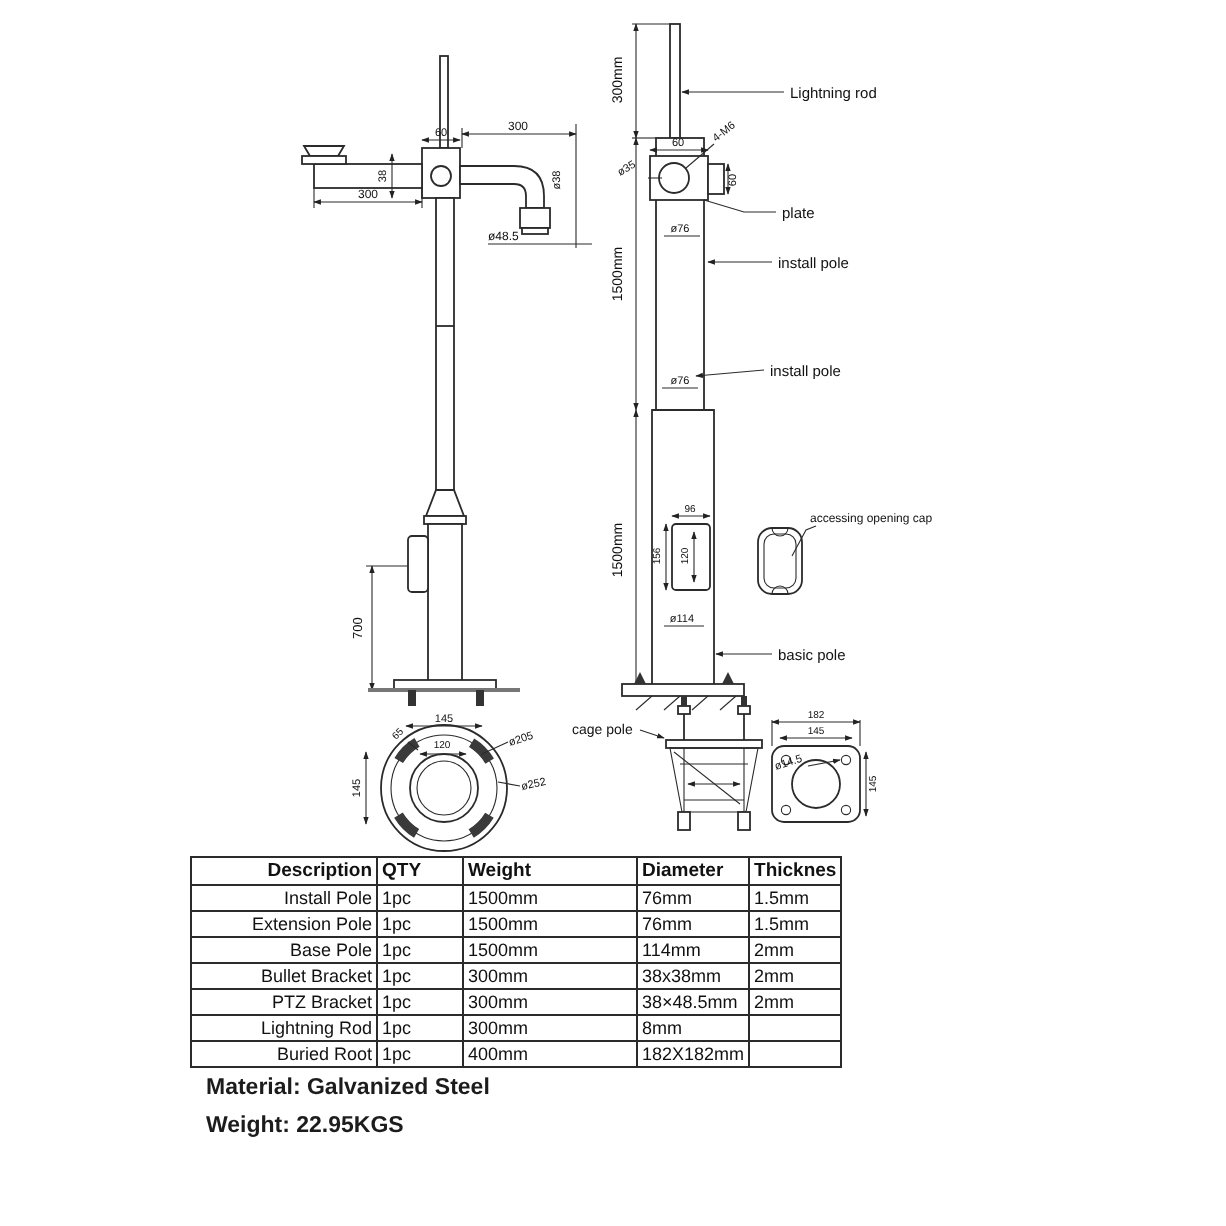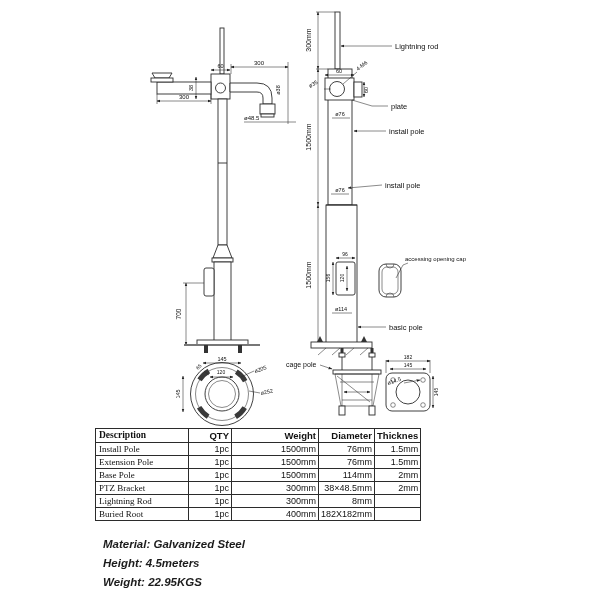--- a/index.html
+++ b/index.html
@@ -1,26 +1,26 @@
 <!DOCTYPE html>
 <html><head>
 <meta charset="utf-8">
 <style>
   html,body{margin:0;padding:0;background:#fff;}
   .page{position:relative;width:613px;height:613px;background:#ffffff;overflow:hidden;
         font-family:"Liberation Sans",sans-serif;color:#111;}
   svg text{font-family:"Liberation Sans",sans-serif;fill:#111;}
   .spec-table{position:absolute;left:95px;top:428px;border-collapse:collapse;
       table-layout:fixed;font-size:9px;color:#111;}
-  .spec-table th,.spec-table td{border:1px solid #2b2b2b;padding:0 2px;text-align:right;
+  .spec-table th,.spec-table td{border:1px solid #2b2b2b;padding:0 2px;text-align:left;
       height:12px;line-height:11px;overflow:hidden;white-space:nowrap;}
   .spec-table th{font-size:9.5px;height:13px;font-weight:bold;}
-  .spec-table td.left,.spec-table th.left{text-align:left;padding-left:3px;font-family:Liberation Serif, serif;}
+  .spec-table td.left,.spec-table th.left{text-align:right;padding-left:3px;}
   .specs{position:absolute;left:103px;top:535px;font-size:11.5px;font-weight:bold;
-      line-height:19px;color:#1c1c1c;font-style:italic;}
+      line-height:19px;color:#1c1c1c;}
 </style>
 </head>
 <body>
 
 <div class="page">
 
 <svg width="613" height="428" viewBox="0 0 613 428">
   <defs>
     <marker id="ar" viewBox="0 0 10 10" refX="9" refY="5" markerWidth="7" markerHeight="7" orient="auto-start-reverse" markerUnits="strokeWidth">
       <path d="M0,1.5 L10,5 L0,8.5 z" fill="#222"></path>
@@ -247,20 +247,27 @@
       <td>1.5mm</td>
     </tr>
     <tr>
       <td class="left">Base Pole</td>
       <td>1pc</td>
       <td>1500mm</td>
       <td>114mm</td>
       <td>2mm</td>
     </tr>
     <tr>
+      <td class="left">Bullet Bracket</td>
+      <td>1pc</td>
+      <td>300mm</td>
+      <td>38x38mm</td>
+      <td>2mm</td>
+    </tr>
+    <tr>
       <td class="left">PTZ Bracket</td>
       <td>1pc</td>
       <td>300mm</td>
       <td>38×48.5mm</td>
       <td>2mm</td>
     </tr>
     <tr>
       <td class="left">Lightning Rod</td>
       <td>1pc</td>
       <td>300mm</td>
@@ -273,17 +280,16 @@
       <td>400mm</td>
       <td>182X182mm</td>
       <td></td>
     </tr>
   </tbody>
 </table>
 
 
 <div class="specs">
   <div>Material:  Galvanized Steel</div>
-  <div>Height:  4.5meters</div>
   <div>Weight:  22.95KGS</div>
 </div>
 
 </div>
 
 </body></html>

